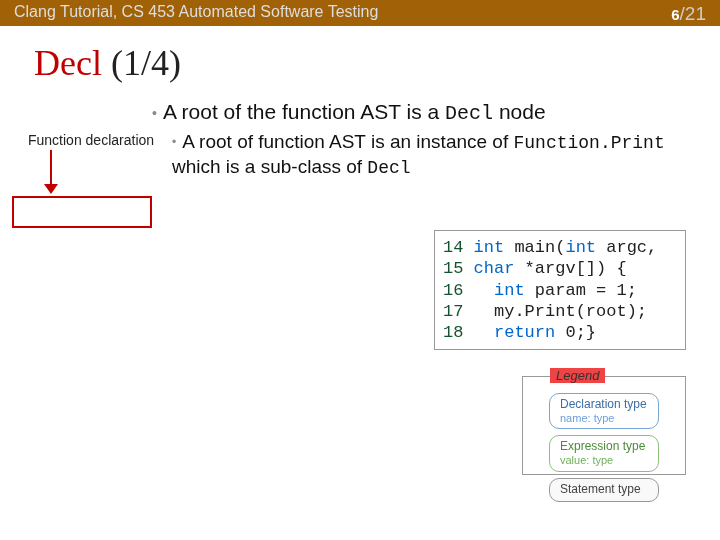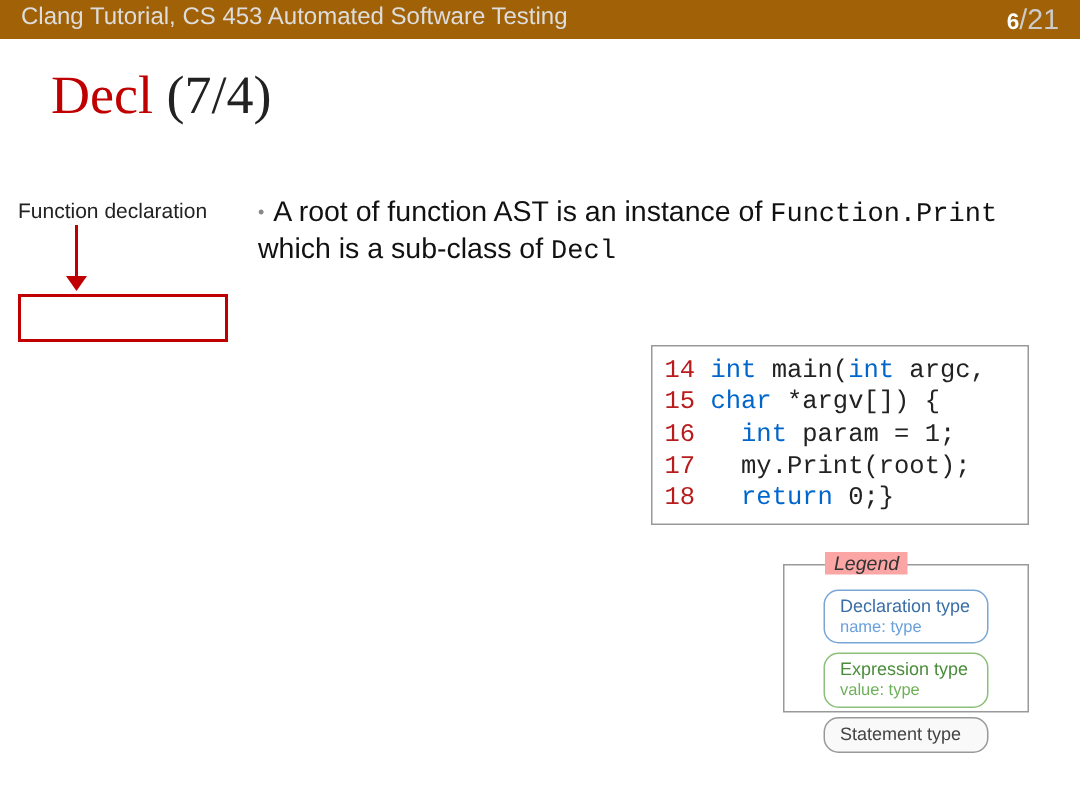--- a/index.html
+++ b/index.html
@@ -7,32 +7,32 @@
   .slide { width: 720px; height: 540px; position: relative; background: #fff; }
   .topbar { position: absolute; top: 0; left: 0; width: 720px; height: 26px; background: #a16207; }
   .topbar-left { position: absolute; left: 14px; top: 3px; color: #ddd; font-size: 16px; }
   .topbar-right { position: absolute; right: 14px; top: 3px; color: #fff; font-size: 15px; font-weight: bold; }
   .topbar-right .total { color: #ccc; font-weight: normal; font-size: 19px; }
   .title { position: absolute; left: 34px; top: 42px; font-size: 36px; color: #c00000; font-family: "Times New Roman", serif; }
   .title .frac { color: #222; }
   .bullet1 { position: absolute; left: 152px; top: 100px; font-size: 21px; color: #111; }
   .bullet1 .dot { color: #888; font-size: 14px; vertical-align: middle; margin-right: 6px; }
   .bullet1 .mono { font-family: "Courier New", monospace; font-size: 20px; }
-  .funcd { position: absolute; left: 12px; top: 132px; font-size: 14px; color: #222; }
+  .funcd { position: absolute; left: 28px; top: 132px; font-size: 14px; color: #222; }
   .arrow { position: absolute; left: 50px; top: 150px; width: 2px; height: 36px; background: #c00000; }
   .arrowhead { position: absolute; left: 44px; top: 184px; width: 0; height: 0; border-left: 7px solid transparent; border-right: 7px solid transparent; border-top: 10px solid #c00000; }
   .redbox { position: absolute; left: 12px; top: 196px; width: 140px; height: 32px; border: 2px solid #c00000; }
   .bullet2 { position: absolute; left: 172px; top: 130px; width: 520px; font-size: 19px; color: #111; line-height: 1.3; }
   .bullet2 .dot { color: #888; font-size: 12px; vertical-align: middle; margin-right: 6px; }
   .bullet2 .mono { font-family: "Courier New", monospace; font-size: 18px; }
   .codebox { position: absolute; right: 34px; top: 230px; width: 252px; height: 120px; border: 1px solid #999; background: #fff; padding: 6px 8px; font-family: "Courier New", monospace; font-size: 17px; line-height: 1.25; white-space: pre; color: #222; }
-  .codebox .ln { color: #b91c1c; }
+  .codebox .ln { color: #14532d; }
   .codebox .kw { color: #0066cc; }
   .legend-wrap { position: absolute; right: 34px; top: 376px; width: 164px; }
-  .legend-title { position: absolute; top: -8px; left: 28px; background: #fca5a5; padding: 0 6px; font-size: 13px; font-style: italic; color: #333; z-index: 2; }
+  .legend-title { position: absolute; top: -8px; left: 28px; background: #ef4444; padding: 0 6px; font-size: 13px; font-style: italic; color: #333; z-index: 2; }
   .legend-frame { border: 1px solid #999; width: 164px; height: 99px; padding: 10px 14px; }
   .legend-item { border-radius: 10px; padding: 4px 10px; margin: 6px auto; width: 110px; font-size: 12px; line-height: 1.15; text-align: left; }
   .legend-decl { border: 1px solid #7aa6d6; color: #3a6ea5; background: #fff; }
   .legend-decl .sub { color: #6aa0dc; font-size: 11px; }
   .legend-stmt { border: 1px solid #999; color: #444; background: #f9f9f9; }
   .legend-expr { border: 1px solid #8bbf7a; color: #4a8c3b; background: #fff; }
   .legend-expr .sub { color: #6fb05a; font-size: 11px; }
 </style>
 </head>
 <body>
@@ -40,23 +40,26 @@
 <div class="slide">
 
   <div class="topbar">
     <div class="topbar-left">Clang Tutorial, CS 453 Automated Software Testing</div>
     <div class="topbar-right">
       <span>6</span><span class="total">/21</span>
     </div>
   </div>
 
   <div class="title">
-    <span>Decl</span><span class="frac"> (7/4)</span>
+    <span>Decl</span><span class="frac"> (1/4)</span>
   </div>
 
+  <div class="bullet1">
+    <span class="dot">•</span><span>A root of the function AST is a </span><span class="mono">Decl</span><span> node</span>
+  </div>
 
   <div class="funcd">Function declaration</div>
   <div class="arrow"></div>
   <div class="arrowhead"></div>
   <div class="redbox"></div>
 
   <div class="bullet2">
     <span class="dot">•</span><span>A root of function AST is an instance of </span><span class="mono">Function.Print</span><span> which is a sub-class of </span><span class="mono">Decl</span>
   </div>
 

